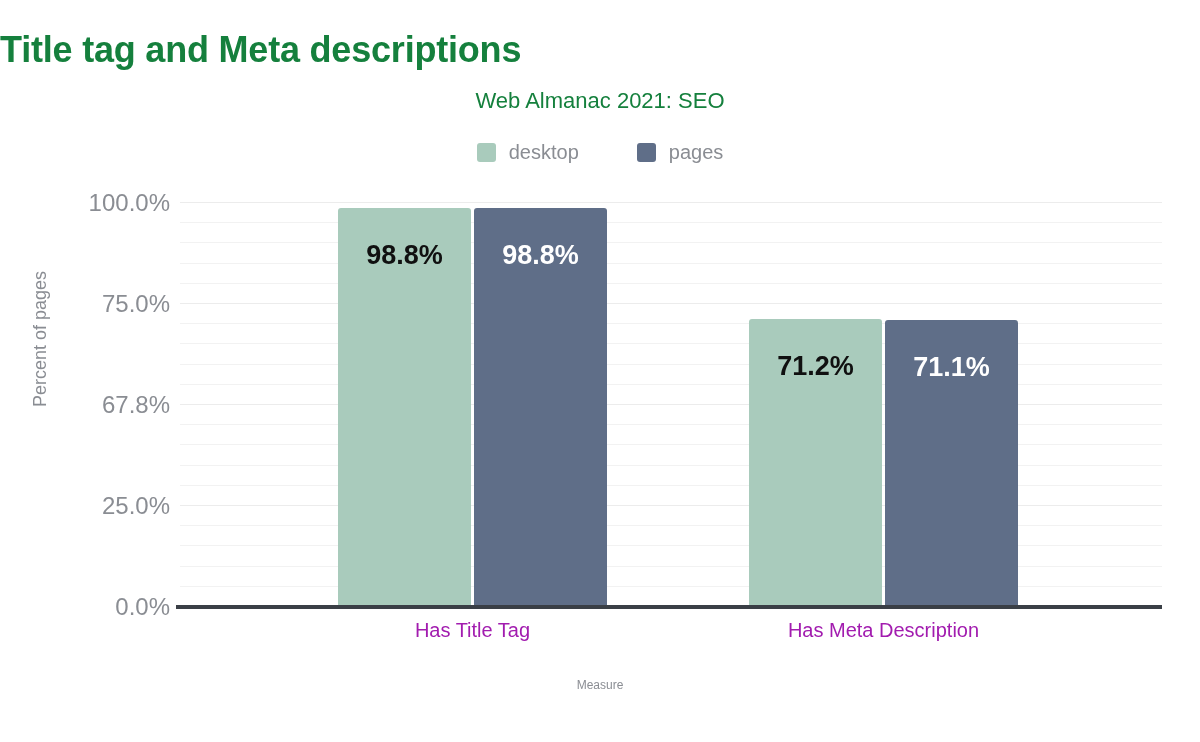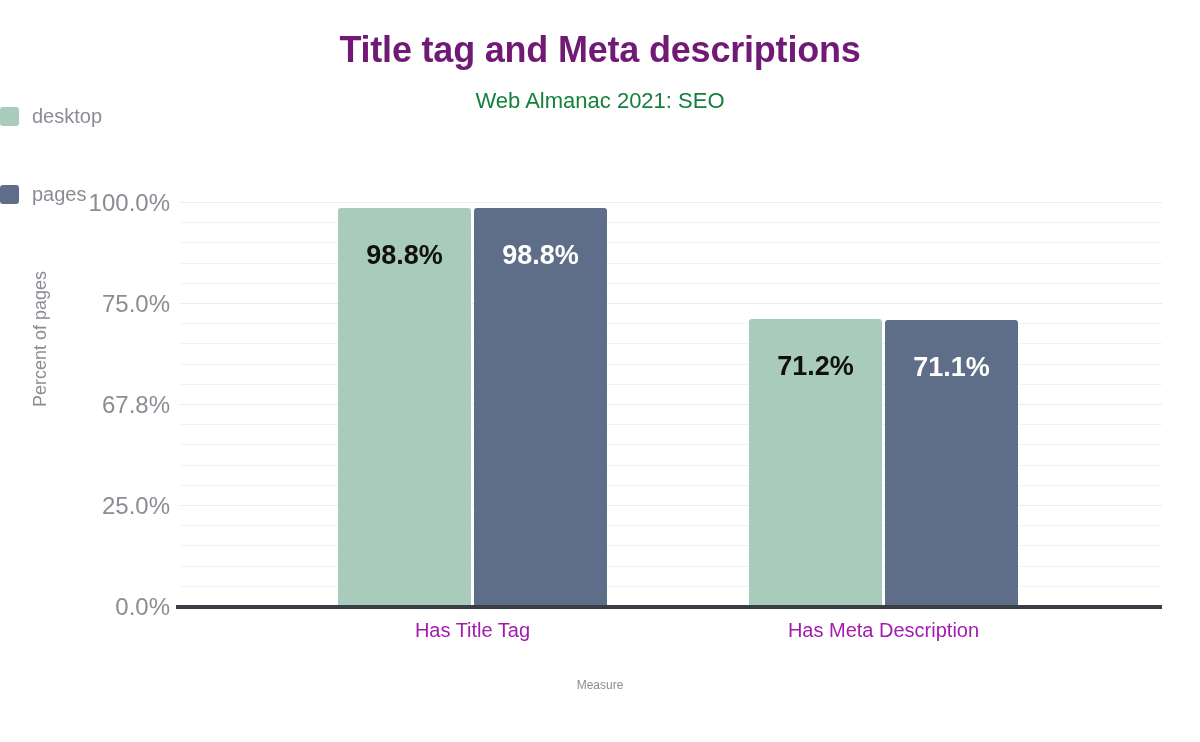--- a/index.html
+++ b/index.html
@@ -19,24 +19,24 @@
     position: absolute;
     inset: 0;
   }
 
   
   .chart-title {
     position: absolute;
     top: 30px;
     left: 0;
     width: 1200px;
-    text-align: center;
+    text-align: left;
     font-size: 36px;
     font-weight: bold;
-    color: #701a75;
+    color: #15803d;
     letter-spacing: -0.2px;
     line-height: 1.1;
   }
   .chart-subtitle {
     position: absolute;
     top: 89px;
     left: 0;
     width: 1200px;
     text-align: center;
     font-size: 22px;
@@ -49,21 +49,20 @@
   .legend {
     position: absolute;
     top: 142px;
     left: 0;
     width: 1200px;
     display: flex;
     justify-content: center;
     align-items: flex-start;
     gap: 58px;
     height: 26px;
-    flex-direction: column;
   }
   .legend-entry {
     display: flex;
     align-items: center;
     gap: 13px;
   }
   .legend-swatch {
     width: 19px;
     height: 19px;
     border-radius: 3px;

